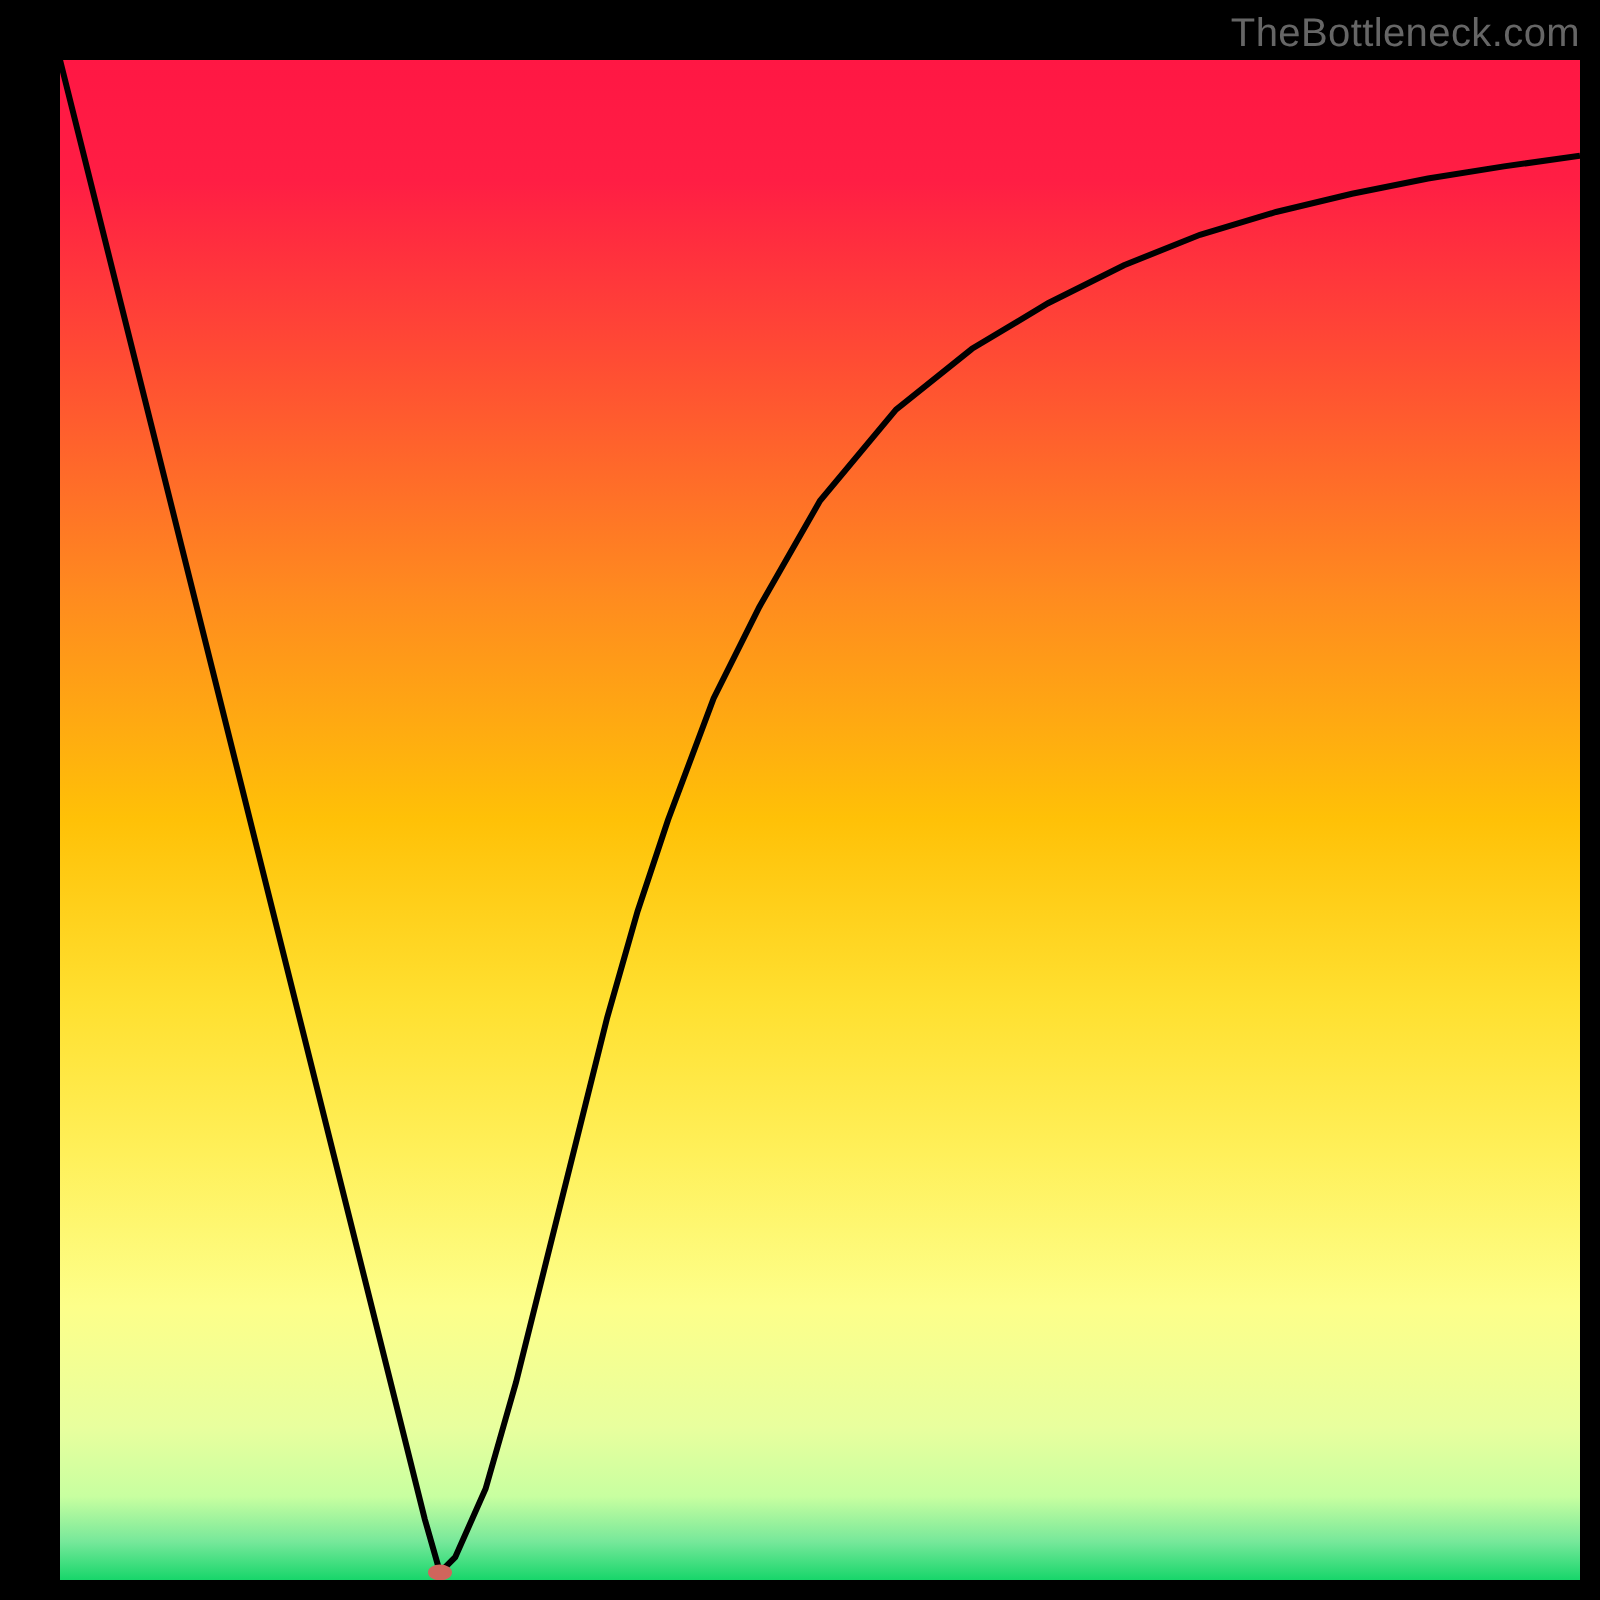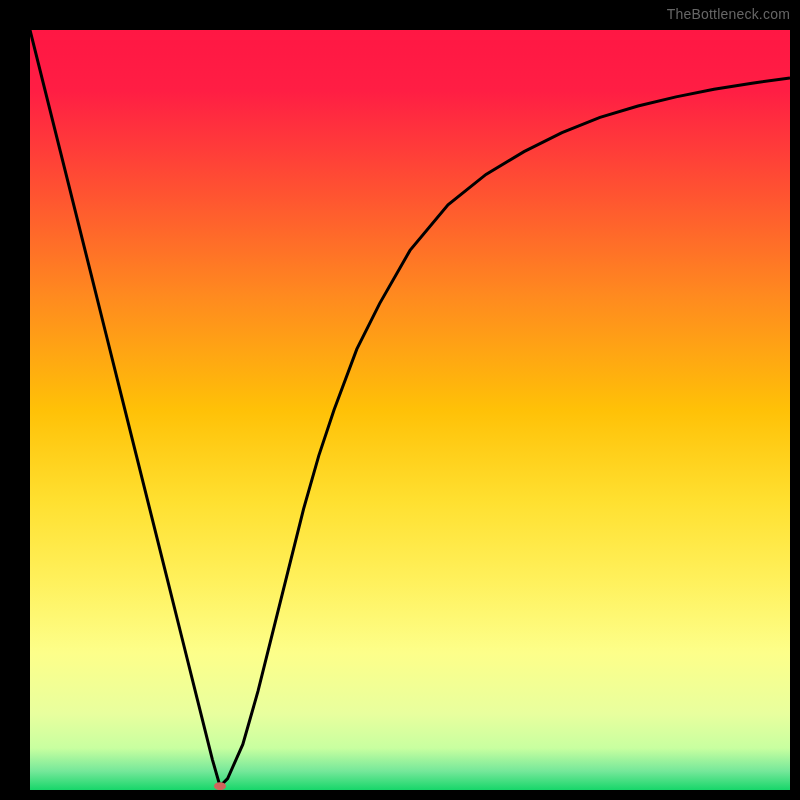--- a/index.html
+++ b/index.html
@@ -23,21 +23,21 @@
     top: 30px;
     width: 760px;
     height: 760px;
     overflow: hidden;
   }
   .attribution {
     position: absolute;
     top: 6px;
     right: 10px;
     color: #666;
-    font-size: 14px;
+    font-size: 20px;
     font-weight: 500;
     letter-spacing: 0.2px;
     z-index: 5;
   }
   svg {
     display: block;
   }
 </style>
 </head>
 <body>

